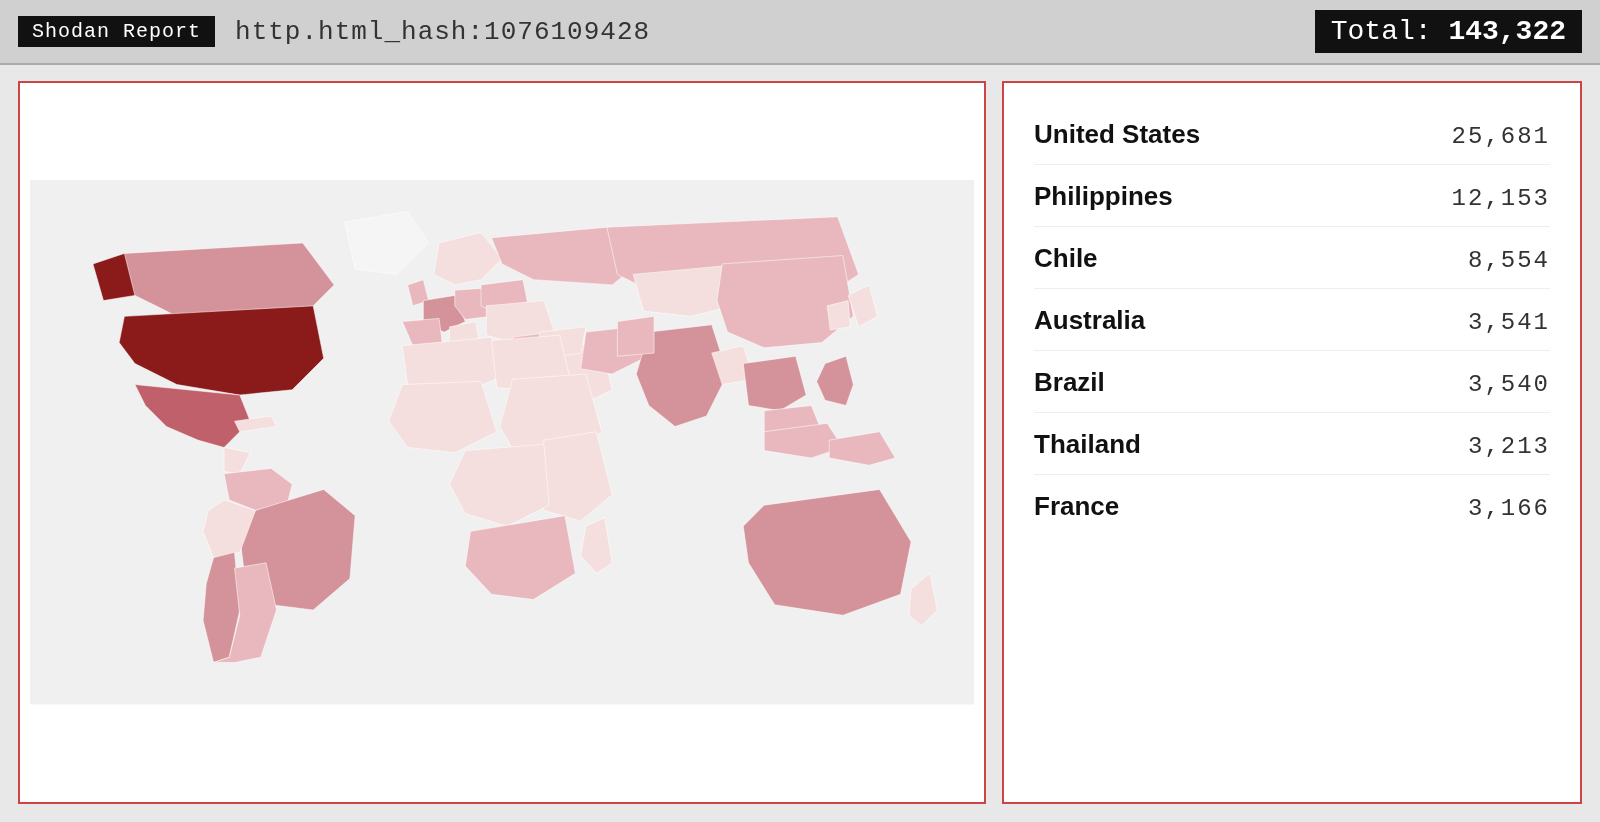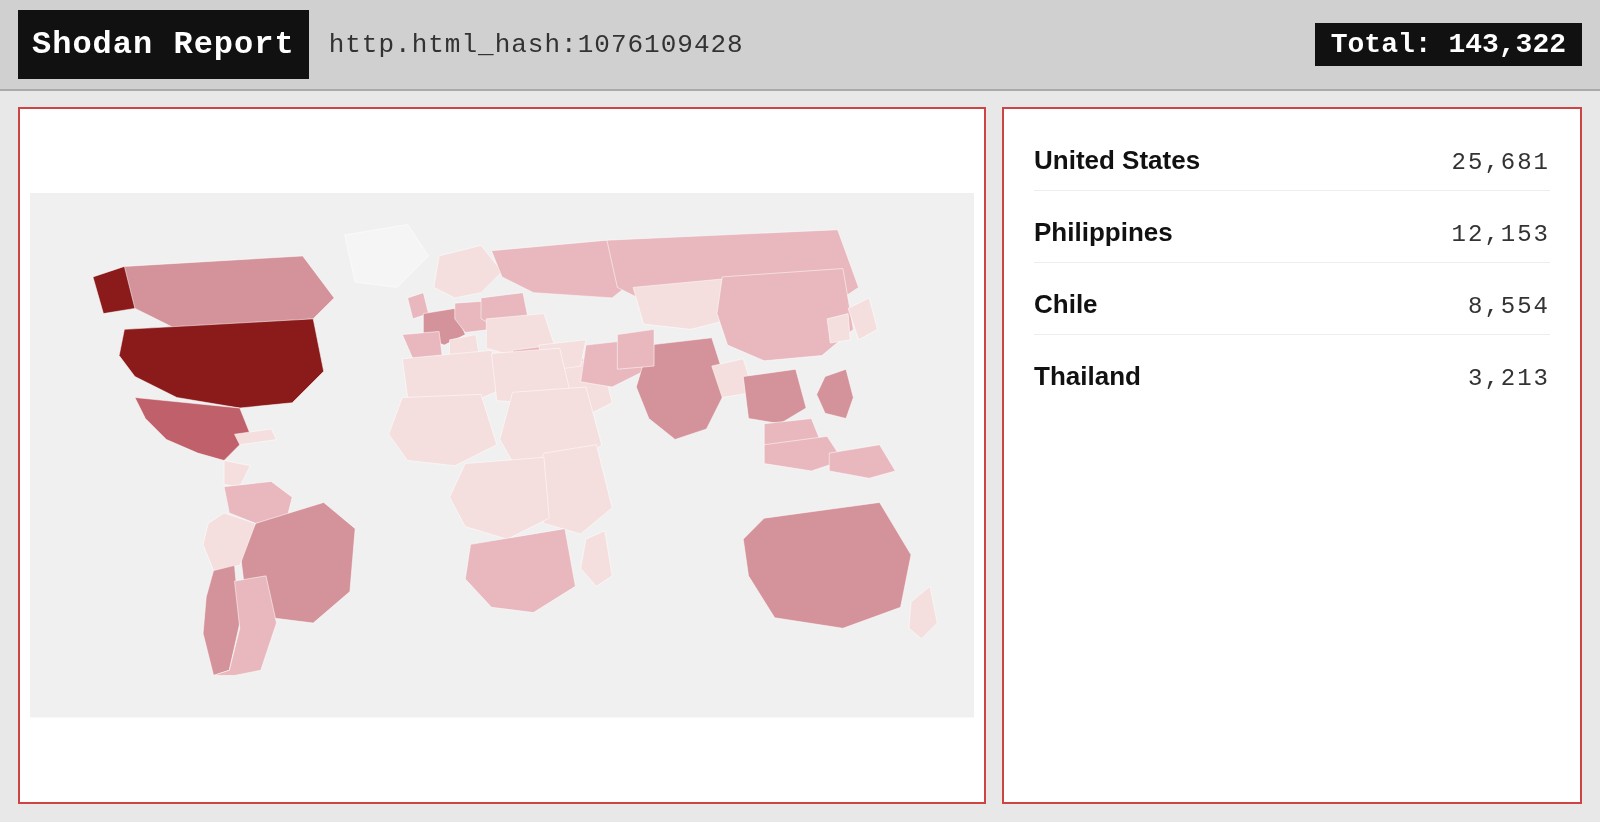--- a/index.html
+++ b/index.html
@@ -17,43 +17,43 @@
       display: flex;
       align-items: center;
       background: #d0d0d0;
       padding: 10px 18px;
       gap: 20px;
       border-bottom: 2px solid #aaa;
     }
     .header-brand {
       background: #111;
       color: #fff;
-      font-size: 32px;
-      font-weight: bold;
-      padding: 16px 14px;
+      font-size: 20px;
+      font-weight: normal;
+      padding: 4px 14px;
       letter-spacing: 1px;
       white-space: nowrap;
     }
     .header-query {
       flex: 1;
       font-size: 26px;
       color: #333;
       font-family: 'Courier New', Courier, monospace;
       letter-spacing: 1px;
     }
     .header-total {
       background: #111;
       color: #fff;
       font-size: 28px;
       font-weight: bold;
       padding: 6px 16px;
       white-space: nowrap;
     }
     .header-total span {
-      font-weight: bold;
+      font-weight: normal;
     }
     .header-total strong {
       font-weight: bold;
     }
 
     
     .main-content {
       display: flex;
       flex: 1;
       padding: 16px 18px 18px 18px;
@@ -78,21 +78,21 @@
     }
 
     
     .country-panel {
       width: 580px;
       border: 2px solid #c44;
       background: #fff;
       padding: 22px 30px;
       display: flex;
       flex-direction: column;
-      gap: 12px;
+      gap: 2px;
     }
 
     .country-row {
       display: flex;
       justify-content: space-between;
       align-items: baseline;
       padding: 14px 0;
       border-bottom: 1px solid #eee;
     }
     .country-row:last-child {
@@ -260,18 +260,30 @@
       </div>
       <div class="country-row">
         <span class="country-name">Philippines</span>
         <span class="country-count">12,153</span>
       </div>
       <div class="country-row">
         <span class="country-name">Chile</span>
         <span class="country-count">8,554</span>
       </div>
       <div class="country-row">
+        <span class="country-name">Australia</span>
+        <span class="country-count">3,541</span>
+      </div>
+      <div class="country-row">
+        <span class="country-name">Brazil</span>
+        <span class="country-count">3,540</span>
+      </div>
+      <div class="country-row">
         <span class="country-name">Thailand</span>
         <span class="country-count">3,213</span>
       </div>
+      <div class="country-row">
+        <span class="country-name">France</span>
+        <span class="country-count">3,166</span>
+      </div>
     </div>
 
 </div>
 
 </body></html>

